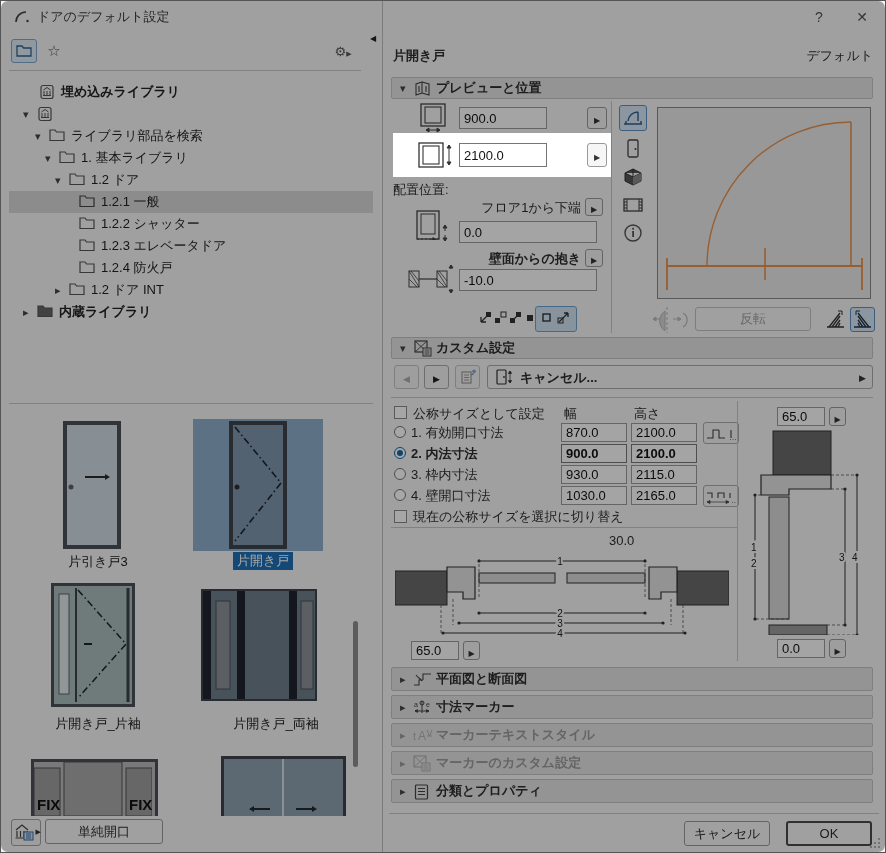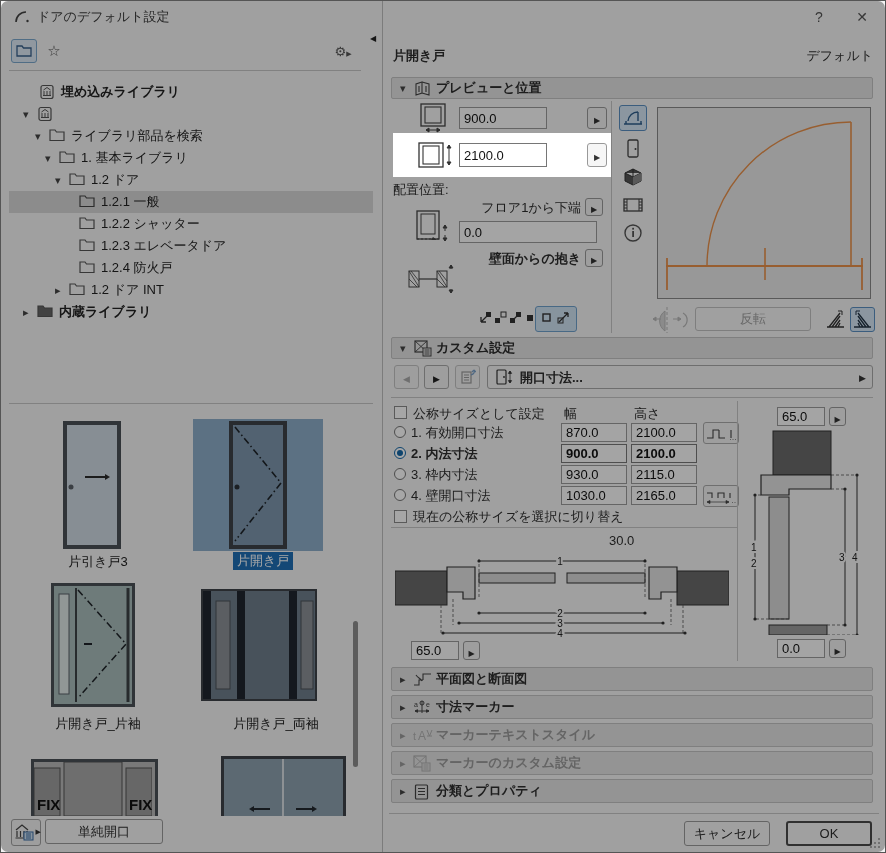--- a/index.html
+++ b/index.html
@@ -286,20 +286,21 @@
   <span class="abs txt" style="left:420px;top:249px;width:160px;text-align:right;font-weight:bold;">壁面からの抱き</span>
   <div class="flybtn" style="left:584px;top:248px;width:18px;height:18px;line-height:16px;"><span class="ar">▶</span></div>
   <svg class="abs" style="left:406px;top:262px;" width="48" height="32" viewBox="0 0 48 32">
     <rect x="2" y="8" width="10" height="16" fill="none" stroke="#444"></rect>
     <path d="M2 8 l10 16 M2 16 l8 8 M4 8 l8 10" stroke="#444" stroke-width=".8"></path>
     <rect x="30" y="8" width="10" height="16" fill="none" stroke="#444"></rect>
     <path d="M30 8 l10 16 M30 16 l8 8 M32 8 l8 10" stroke="#444" stroke-width=".8"></path>
     <path d="M12 16 h18" stroke="#444" stroke-width="1.2"></path>
     <path d="M44 6 v-4 M44 2 l-2 3 h4 z M44 26 v4 M44 30 l-2 -3 h4 z" fill="#444" stroke="#444" stroke-width="1"></path>
   </svg>
+  <input class="fld" style="left: 458px; top: 268px; width: 138px; height: 22px;" readonly="" value="-10.0">
 
   <div class="abs" style="left:476px;top:305px;width:128px;height:24px;">
     <div class="abs" style="left:58px;top:0;width:40px;height:24px;background:#cfe2f2;border:1px solid #6fa0cc;border-radius:3px;"></div>
     <svg class="abs anchicon" style="left:2px;top:5px;" viewBox="0 0 13 13">
           <path d="M2 11 L11 2 M2 11 h5 M2 11 v-5" stroke="#333" stroke-width="1.3" fill="none"></path>
           <rect x="7" y="1" width="5" height="5" fill="#333"></rect>
         </svg>
     <svg class="abs anchicon" style="left:17px;top:5px;" viewBox="0 0 13 13">
           <rect x="1" y="7" width="5" height="5" fill="#333"></rect>
           <rect x="7" y="1" width="5" height="5" fill="none" stroke="#333"></rect>
@@ -406,21 +407,21 @@
       <path d="M4 6 h5 M4 8.5 h5 M4 11 h5" stroke="#9a9a9a"></path>
       <path d="M11 6 c3 -1 4 -3 3 -5 l2 2 m-2 -2 l-2 2" fill="none" stroke="#7aa0c8" stroke-width="1.2"></path>
     </svg>
   </div>
   <div class="abs" style="left:486px;top:364px;width:386px;height:24px;border:1px solid #a8a8a8;border-radius:3px;background:#f3f3f3;box-sizing:border-box;">
     <svg class="abs" style="left:7px;top:3px;" width="20" height="17" viewBox="0 0 20 17">
       <rect x="2" y="1" width="9" height="14" rx="1" fill="none" stroke="#333" stroke-width="1.2"></rect>
       <circle cx="9" cy="8" r=".9" fill="#333"></circle>
       <path d="M15 2 v12 M15 2 l-1.6 2.4 h3.2 z M15 14 l-1.6 -2.4 h3.2 z" fill="#333" stroke="#333" stroke-width=".8"></path>
     </svg>
-    <span class="abs txt" style="left:32px;top:3px;font-weight:bold;">開口寸法...</span>
+    <span class="abs txt" style="left:32px;top:3px;font-weight:bold;">キャンセル...</span>
     <span class="abs" style="right:6px;top:7px;font-size:9px;color:#333;">▶</span>
   </div>
   <div class="divline" style="left:390px;top:396px;width:482px;height:1px;"></div>
 
   <div class="checkbox" style="left:393px;top:405px;"></div>
   <span class="abs txt" style="left:412px;top:404px;">公称サイズとして設定</span>
   <span class="abs txt" style="left:563px;top:404px;">幅</span>
   <span class="abs txt" style="left:633px;top:404px;">高さ</span>
 
   <div class="radio" style="left:393px;top:425px;"></div>

